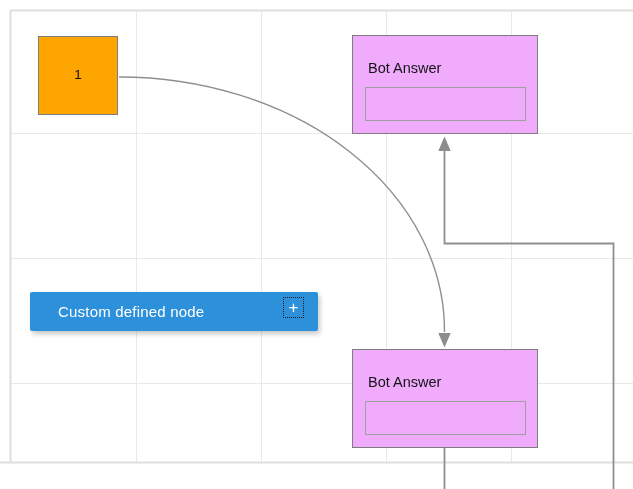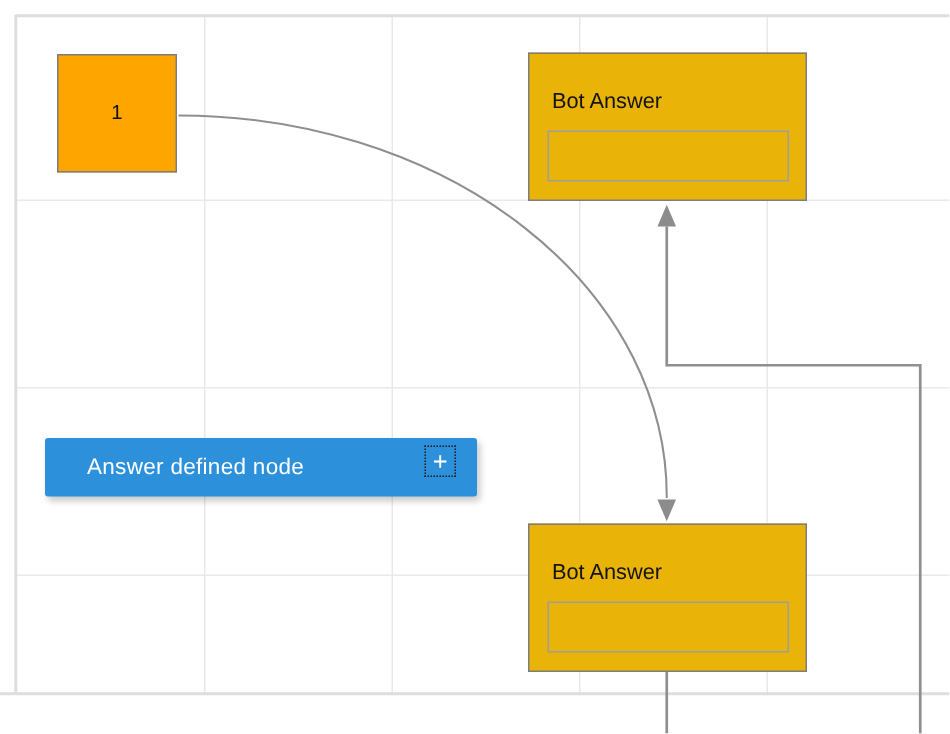--- a/index.html
+++ b/index.html
@@ -16,21 +16,21 @@
 
   .start-node{
     left:38px;top:36px;width:80px;height:79px;
     background:#FFA500;border:1.5px solid #7d7d7d;
     text-align:center;line-height:76px;
     font-size:13.5px;color:#111111;
   }
 
   .bot-node{
     width:186px;height:99px;
-    background:#eab308;border:1.5px solid #7d7d7d;
+    background:#f0abfc;border:1.5px solid #7d7d7d;
   }
   .bot-node.top{left:352px;top:35px;}
   .bot-node.bottom{left:352px;top:349px;}
   .bot-node .title{
     display:block;margin:24px 0 0 15px;
     font-size:14.5px;color:#141414;
   }
   .bot-node .field{
     position:absolute;left:12px;top:51px;width:159px;height:32px;
     border:1px solid #9e9e9e;background:transparent;
@@ -96,17 +96,17 @@
     <span class="title">Bot Answer</span>
     <div class="field"></div>
   </div>
 
   <div class="node bot-node bottom">
     <span class="title">Bot Answer</span>
     <div class="field"></div>
   </div>
 
   <div class="node custom-node">
-    <span class="label">Answer defined node</span>
+    <span class="label">Custom defined node</span>
     <div class="add-port">+</div>
   </div>
 
 </div>
 
 </body></html>

